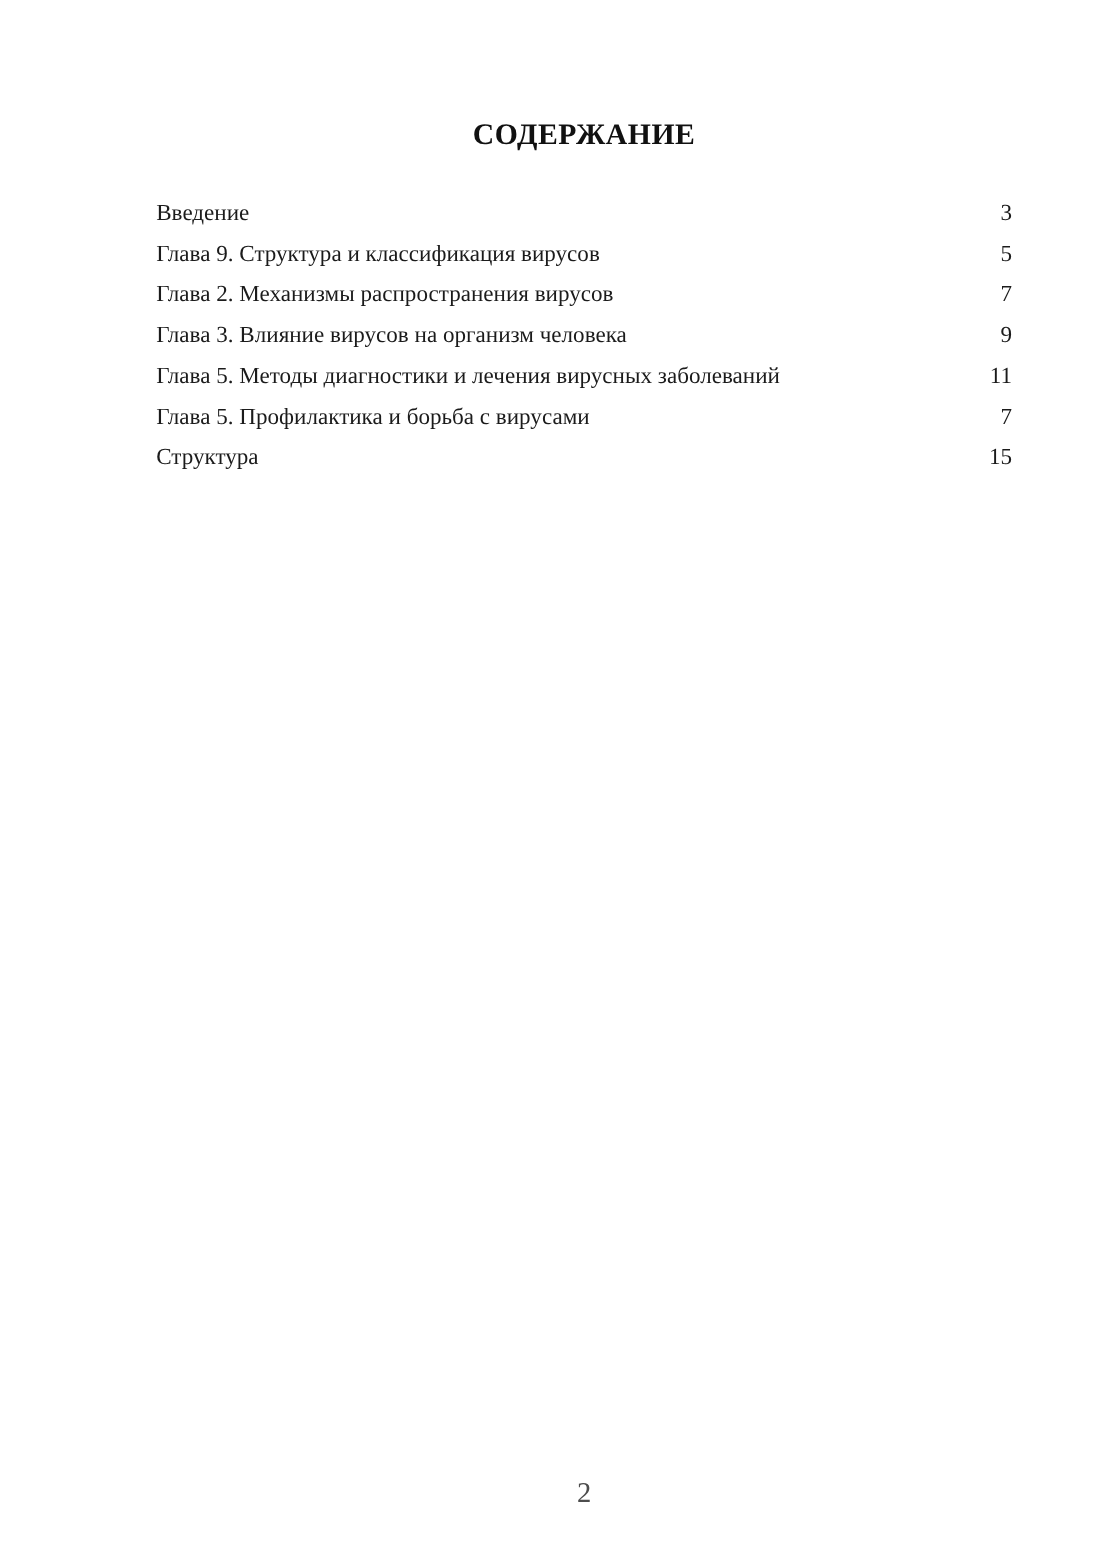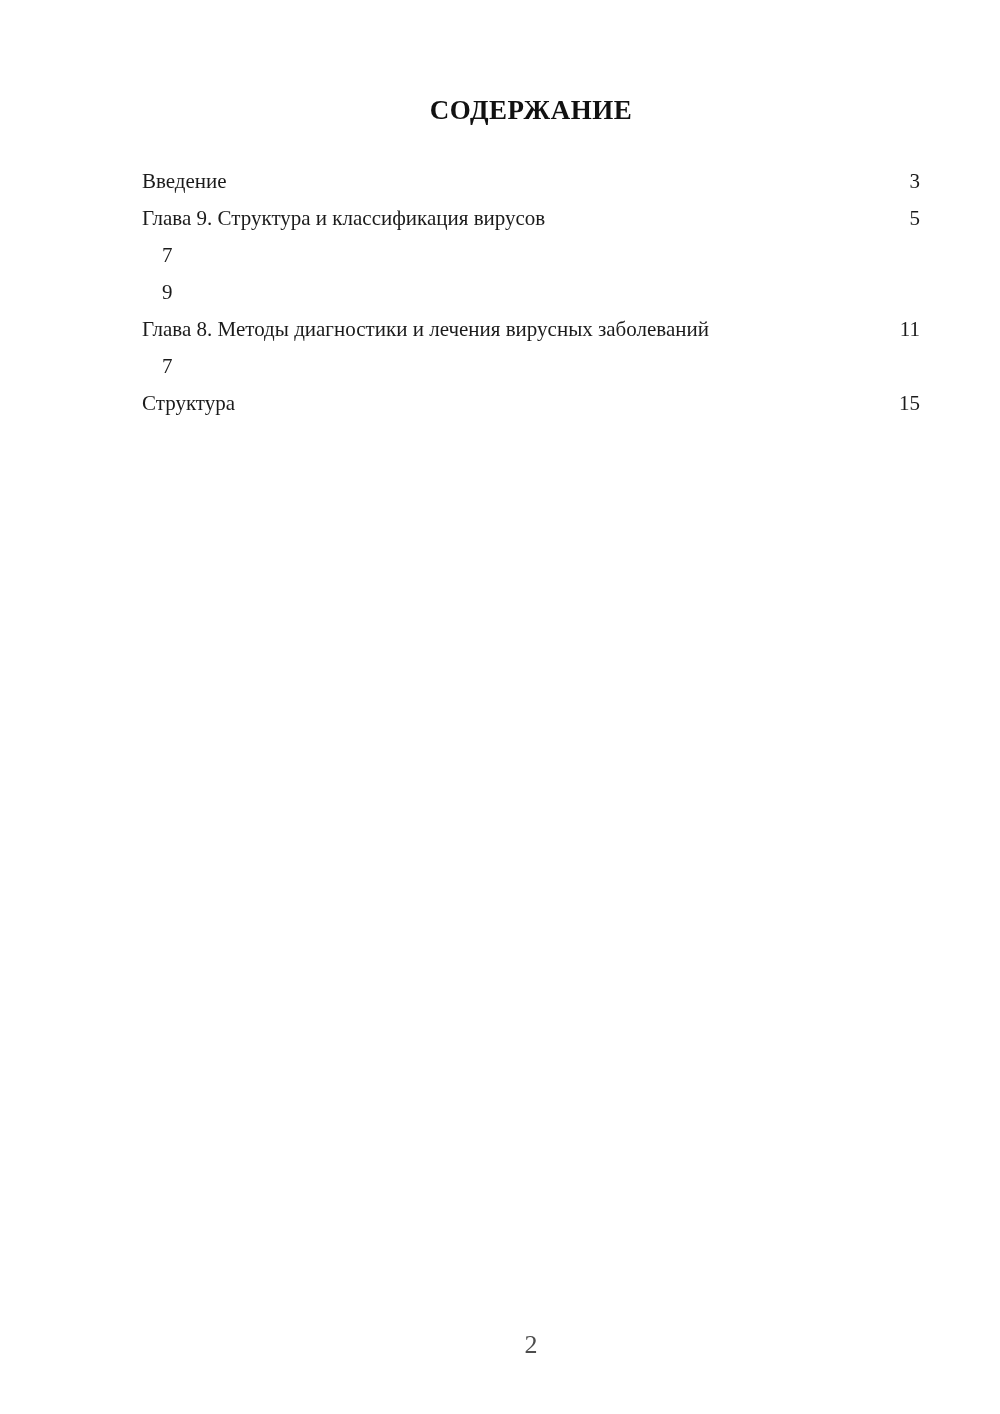--- a/index.html
+++ b/index.html
@@ -10,21 +10,21 @@
   body {
     width: 1000px;
     height: 1414px;
     font-family: "Liberation Serif", "DejaVu Serif", serif;
     color: #1b1b1b;
     position: relative;
     overflow: hidden;
   }
   .page {
     position: absolute;
-    left: 0; top: 0;
+    left: 0; top: 12px;
     width: 1000px;
     height: 1038px;
     background: #ffffff;
   }
   .doc-title {
     position: absolute;
     top: 95px;
     left: 142px;
     right: 80px;
     text-align: center;
@@ -81,33 +81,36 @@
         <span class="toc-label">Введение</span>
         <span class="toc-page">3</span>
       </div>
 
       <div class="toc-row">
         <span class="toc-label">Глава 9. Структура и классификация вирусов</span>
         <span class="toc-page">5</span>
       </div>
 
       <div class="toc-row">
+        <span class="toc-label">Глава 2. Механизмы распространения вирусов</span>
         <span class="toc-page">7</span>
       </div>
 
       <div class="toc-row">
+        <span class="toc-label">Глава 3. Влияние вирусов на организм человека</span>
         <span class="toc-page">9</span>
       </div>
 
       <div class="toc-row">
-        <span class="toc-label">Глава 8. Методы диагностики и лечения вирусных заболеваний</span>
+        <span class="toc-label">Глава 5. Методы диагностики и лечения вирусных заболеваний</span>
         <span class="toc-page">11</span>
       </div>
 
       <div class="toc-row">
+        <span class="toc-label">Глава 5. Профилактика и борьба с вирусами</span>
         <span class="toc-page">7</span>
       </div>
 
       <div class="toc-row">
         <span class="toc-label">Структура</span>
         <span class="toc-page">15</span>
       </div>
 
     </div>
 

